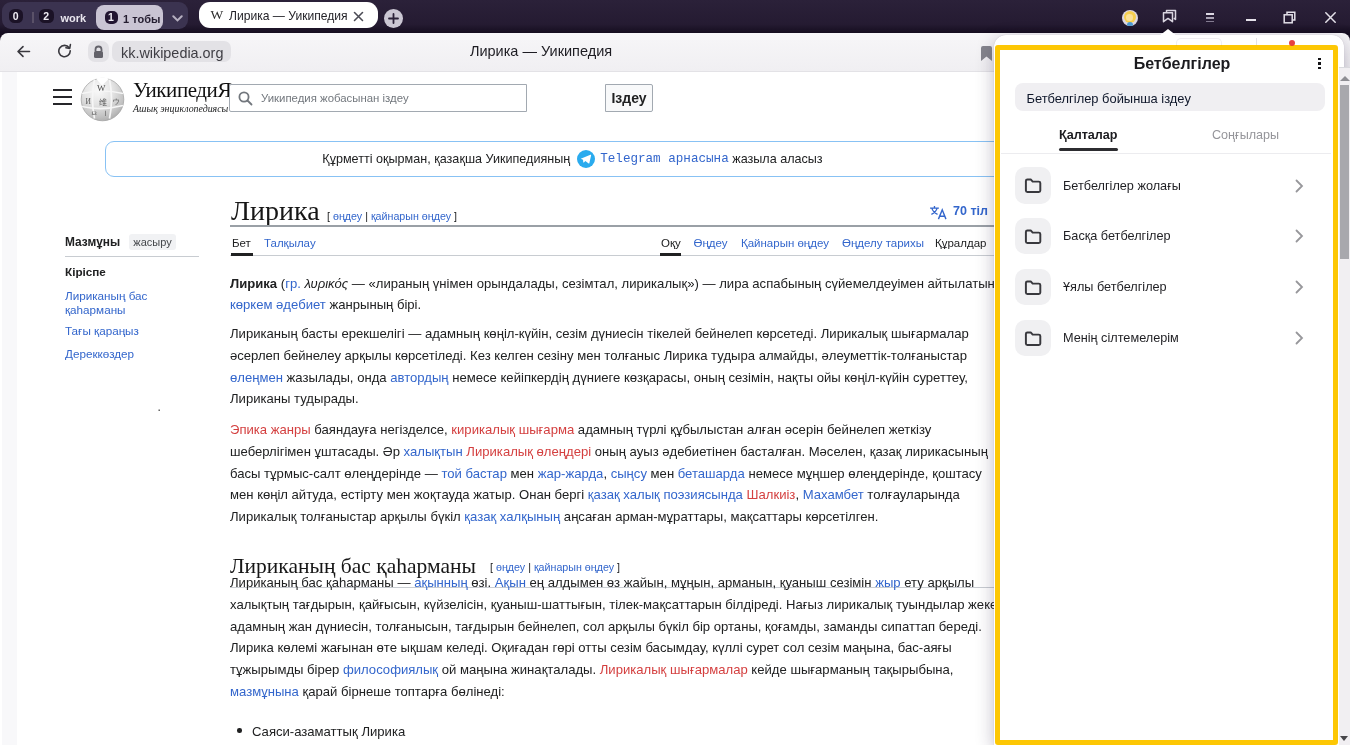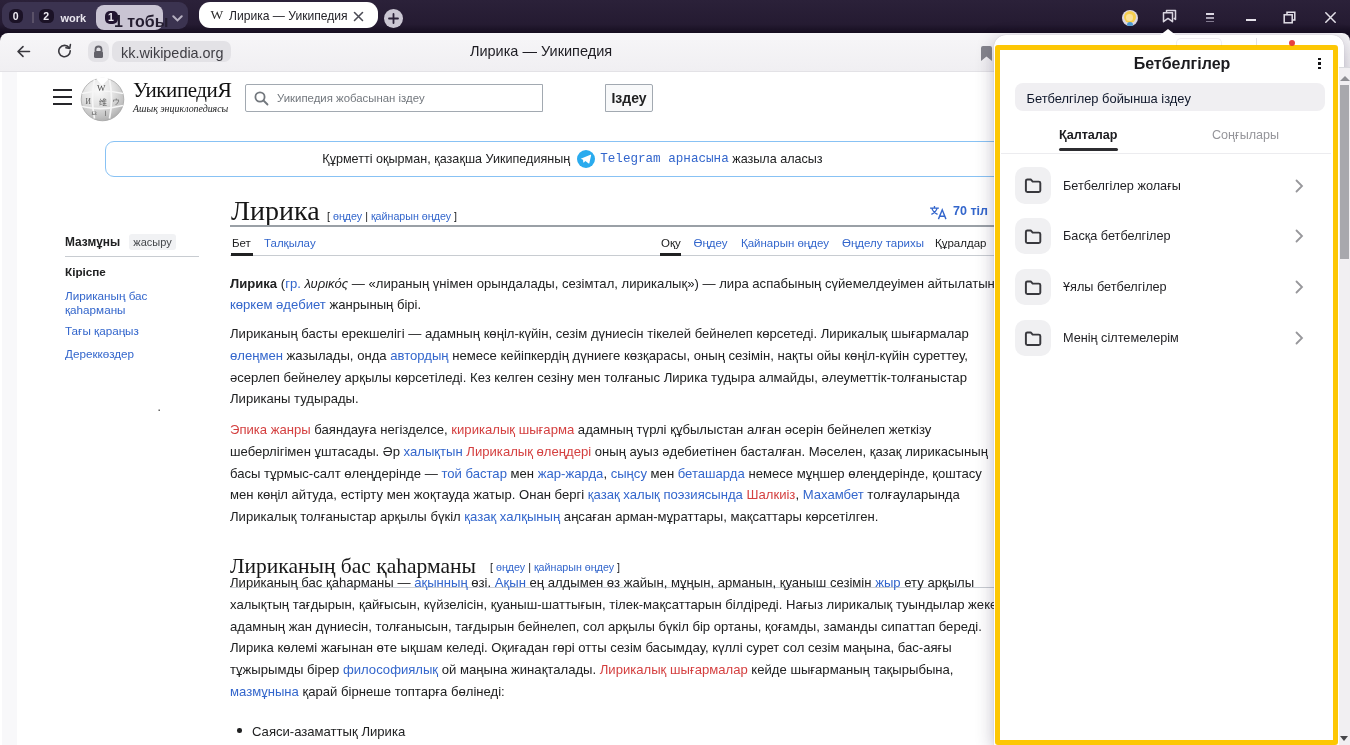--- a/index.html
+++ b/index.html
@@ -6,42 +6,42 @@
   body{width:1350px;height:745px;overflow:hidden;font-family:"Liberation Sans",sans-serif;}
   #win{position:relative;width:1350px;height:745px;background:#fff;overflow:hidden;}
   .abs{position:absolute;}
   
   #tabbar{left:0;top:0;width:1350px;height:44px;background:linear-gradient(180deg,#2b2139 0%,#251b32 55%,#150d1f 75%,#10081a 100%);}
   #grpbox{left:2px;top:2px;width:186px;height:26.5px;border-radius:9px;background:#3b3350;}
   .nbadge{position:absolute;width:14.5px;height:14.5px;border-radius:5.5px;background:#1b1226;color:#efecf3;font-size:10.5px;font-weight:bold;text-align:center;line-height:14.5px;}
   #grpdiv{left:30px;top:10px;width:1.5px;height:11px;background:#5a5168;}
   #workLbl{left:58.5px;top:10px;font-size:11px;color:#e9e6ee;font-weight:bold;white-space:nowrap;}
   #grp1{left:94px;top:2.5px;width:66.5px;height:25.5px;border-radius:8px;background:#c9c4d3;}
-  #grp1Lbl{left:18px;top:8.5px;font-size:16px;color:#241d30;font-weight:bold;white-space:nowrap;}
+  #grp1Lbl{left:27px;top:8.5px;font-size:11px;color:#241d30;font-weight:bold;white-space:nowrap;}
   #tabChev{left:169.5px;top:13.3px;}
   #activeTab{left:199px;top:1.5px;width:179px;height:26px;border-radius:11px;background:#fff;}
   #favW{left:11.5px;top:5.5px;font-family:"Liberation Serif",serif;font-size:13.5px;color:#2b2b2b;}
   #tabTitle{left:30px;top:7px;font-size:12.1px;color:#242329;}
   #plusBtn{left:384px;top:9px;width:19px;height:19px;border-radius:50%;background:#cbc7d3;}
   
   .wline{position:absolute;background:#e4e1e9;}
   
   #toolbar{left:0;top:33px;width:1350px;height:39px;background:linear-gradient(180deg,#f7f6f8, #f0eff2);border-radius:8px 8px 0 0;border-bottom:1px solid #e3e2e6;box-sizing:border-box;}
   .chip{position:absolute;background:#e3e2e6;border-radius:7px;top:7.5px;height:21.5px;}
   #domainTxt{left:121px;top:11.8px;font-size:14.4px;color:#3e3d43;}
   #pageTitle{left:0;top:9.8px;width:1082px;text-align:center;font-size:14.5px;color:#1e1d23;}
   
   #page{left:0;top:72px;width:1350px;height:673px;background:#fff;}
   #leftstrip{left:1.5px;top:0;width:15px;height:673px;background:#f8f8fa;}
   .serif{font-family:"Liberation Serif",serif;}
   a.bl{color:#3366cc;text-decoration:none;}
   a.rd{color:#d43f3f;text-decoration:none;}
   .btxt{font-size:13.1px;color:#202122;line-height:21.8px;white-space:nowrap;}
   
-  #wsearch{left:245px;top:11.5px;width:298px;height:28px;border:1px solid #a2a9b1;border-radius:2px 0 0 2px;background:#fff;box-sizing:border-box;}
+  #wsearch{left:229px;top:11.5px;width:298px;height:28px;border:1px solid #a2a9b1;border-radius:2px 0 0 2px;background:#fff;box-sizing:border-box;}
   #wsbtn{left:605px;top:11.5px;width:48px;height:28px;border:1px solid #a2a9b1;border-radius:0 2px 2px 0;background:#f8f9fa;box-sizing:border-box;text-align:center;font-size:14px;font-weight:bold;color:#202122;line-height:26px;}
   #banner{left:105px;top:68.5px;width:935px;height:36.5px;border:1.4px solid #88c2f4;border-radius:9px;background:#fff;box-sizing:border-box;}
   
   #scrollbar{left:1339px;top:67px;width:11px;height:678px;background:#f1eff2;border-top:1px solid #d9d9de;z-index:53;}
   #bubble{left:994px;top:34.5px;width:350px;height:710px;background:#fff;border-radius:12px 12px 0 0;box-shadow:0 5px 18px rgba(40,28,66,0.30), 0 0 1px rgba(60,50,80,0.25);z-index:50;}
   #caret{left:1159px;top:28.8px;width:0;height:0;border-left:9px solid transparent;border-right:9px solid transparent;border-bottom:7px solid #fff;z-index:51;}
   #yframe{left:995px;top:45.3px;width:342.5px;height:700px;border:5.9px solid #fdc704;border-radius:3px;box-sizing:border-box;z-index:52;}
   #panel{left:1001px;top:51px;width:330.5px;height:694px;background:#fff;z-index:51;}
 </style>
 </head>
@@ -196,22 +196,22 @@
     <div class="abs" style="left:65px;top:252.4px;font-size:11.7px;color:#36c;">Тағы қараңыз</div>
     <div class="abs" style="left:65px;top:275.3px;font-size:11.7px;color:#36c;">Дереккөздер</div>
     <div class="abs" style="left:157.5px;top:328px;font-size:12px;color:#333;">.</div>
 
     <div class="abs btxt" style="left:230px;top:200.6px;">
       <div><b>Лирика</b> (<a class="bl">гр.</a> <i>λυρικός</i> — «лираның үнімен орындалады, сезімтал, лирикалық») — лира аспабының сүйемелдеуімен айтылатын</div>
       <div><a class="bl">көркем әдебиет</a> жанрының бірі.</div>
     </div>
     <div class="abs btxt" style="left:230px;top:251px;">
       <div>Лириканың басты ерекшелігі — адамның көңіл-күйін, сезім дүниесін тікелей бейнелеп көрсетеді. Лирикалық шығармалар</div>
+      <div>әсерлеп бейнелеу арқылы көрсетіледі. Кез келген сезіну мен толғаныс Лирика тудыра алмайды, әлеуметтік-толғаныстар</div>
       <div><a class="bl">өлеңмен</a> жазылады, онда <a class="bl">автордың</a> немесе кейіпкердің дүниеге көзқарасы, оның сезімін, нақты ойы көңіл-күйін суреттеу,</div>
-      <div>әсерлеп бейнелеу арқылы көрсетіледі. Кез келген сезіну мен толғаныс Лирика тудыра алмайды, әлеуметтік-толғаныстар</div>
       <div>Лириканы тудырады.</div>
     </div>
     <div class="abs btxt" style="left:230px;top:347.1px;">
       <div><a class="rd">Эпика жанры</a> баяндауға негізделсе, <a class="rd">кирикалық шығарма</a> адамның түрлі құбылыстан алған әсерін бейнелеп жеткізу</div>
       <div>шеберлігімен ұштасады. Әр <a class="bl">халықтын</a> <a class="rd">Лирикалық өлеңдері</a> оның ауыз әдебиетінен басталған. Мәселен, қазақ лирикасының</div>
       <div>басы тұрмыс-салт өлеңдерінде — <a class="bl">той бастар</a> мен <a class="bl">жар-жарда</a>, <a class="bl">сыңсу</a> мен <a class="bl">беташарда</a> немесе мұңшер өлеңдерінде, қоштасу</div>
       <div>мен көңіл айтуда, естірту мен жоқтауда жатыр. Онан бергі <a class="bl">қазақ халық поэзиясында</a> <a class="rd">Шалкиіз</a>, <a class="bl">Махамбет</a> толғауларында</div>
       <div>Лирикалық толғаныстар арқылы бүкіл <a class="bl">қазақ халқының</a> аңсаған арман-мұраттары, мақсаттары көрсетілген.</div>
     </div>
     <div class="abs serif" style="left:230px;top:482px;font-size:21.5px;color:#161616;">Лириканың бас қаһарманы</div>

